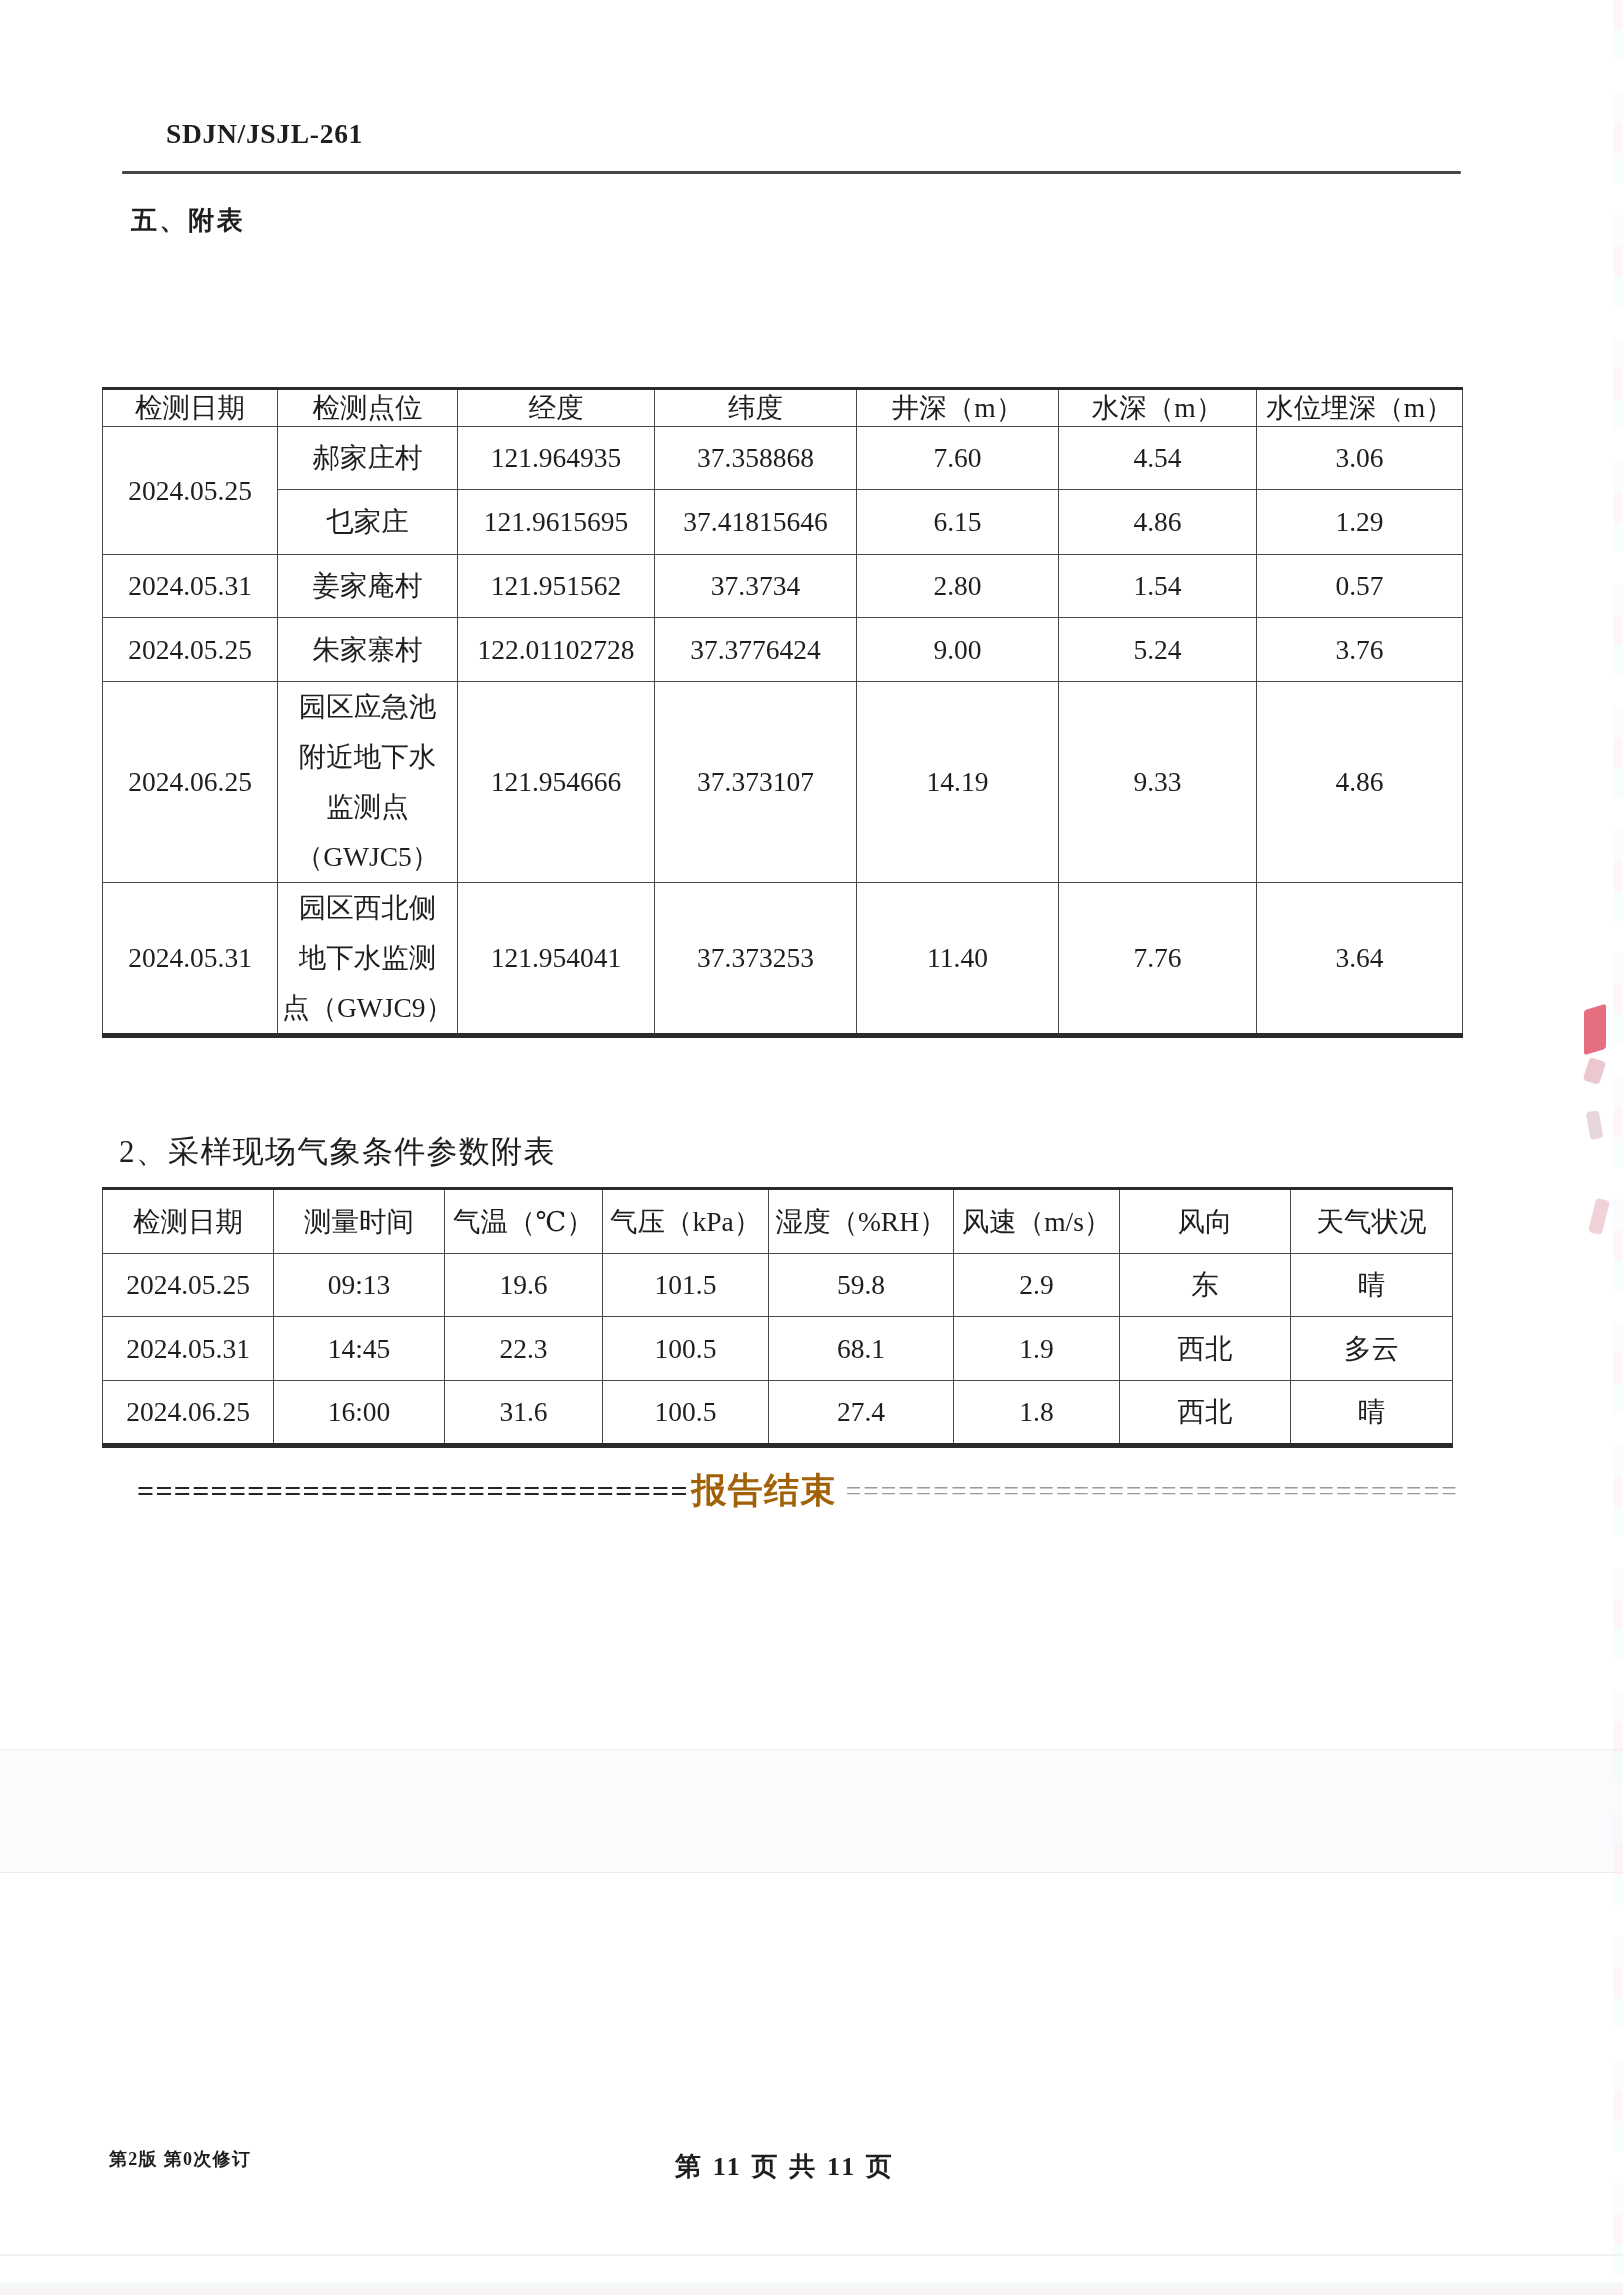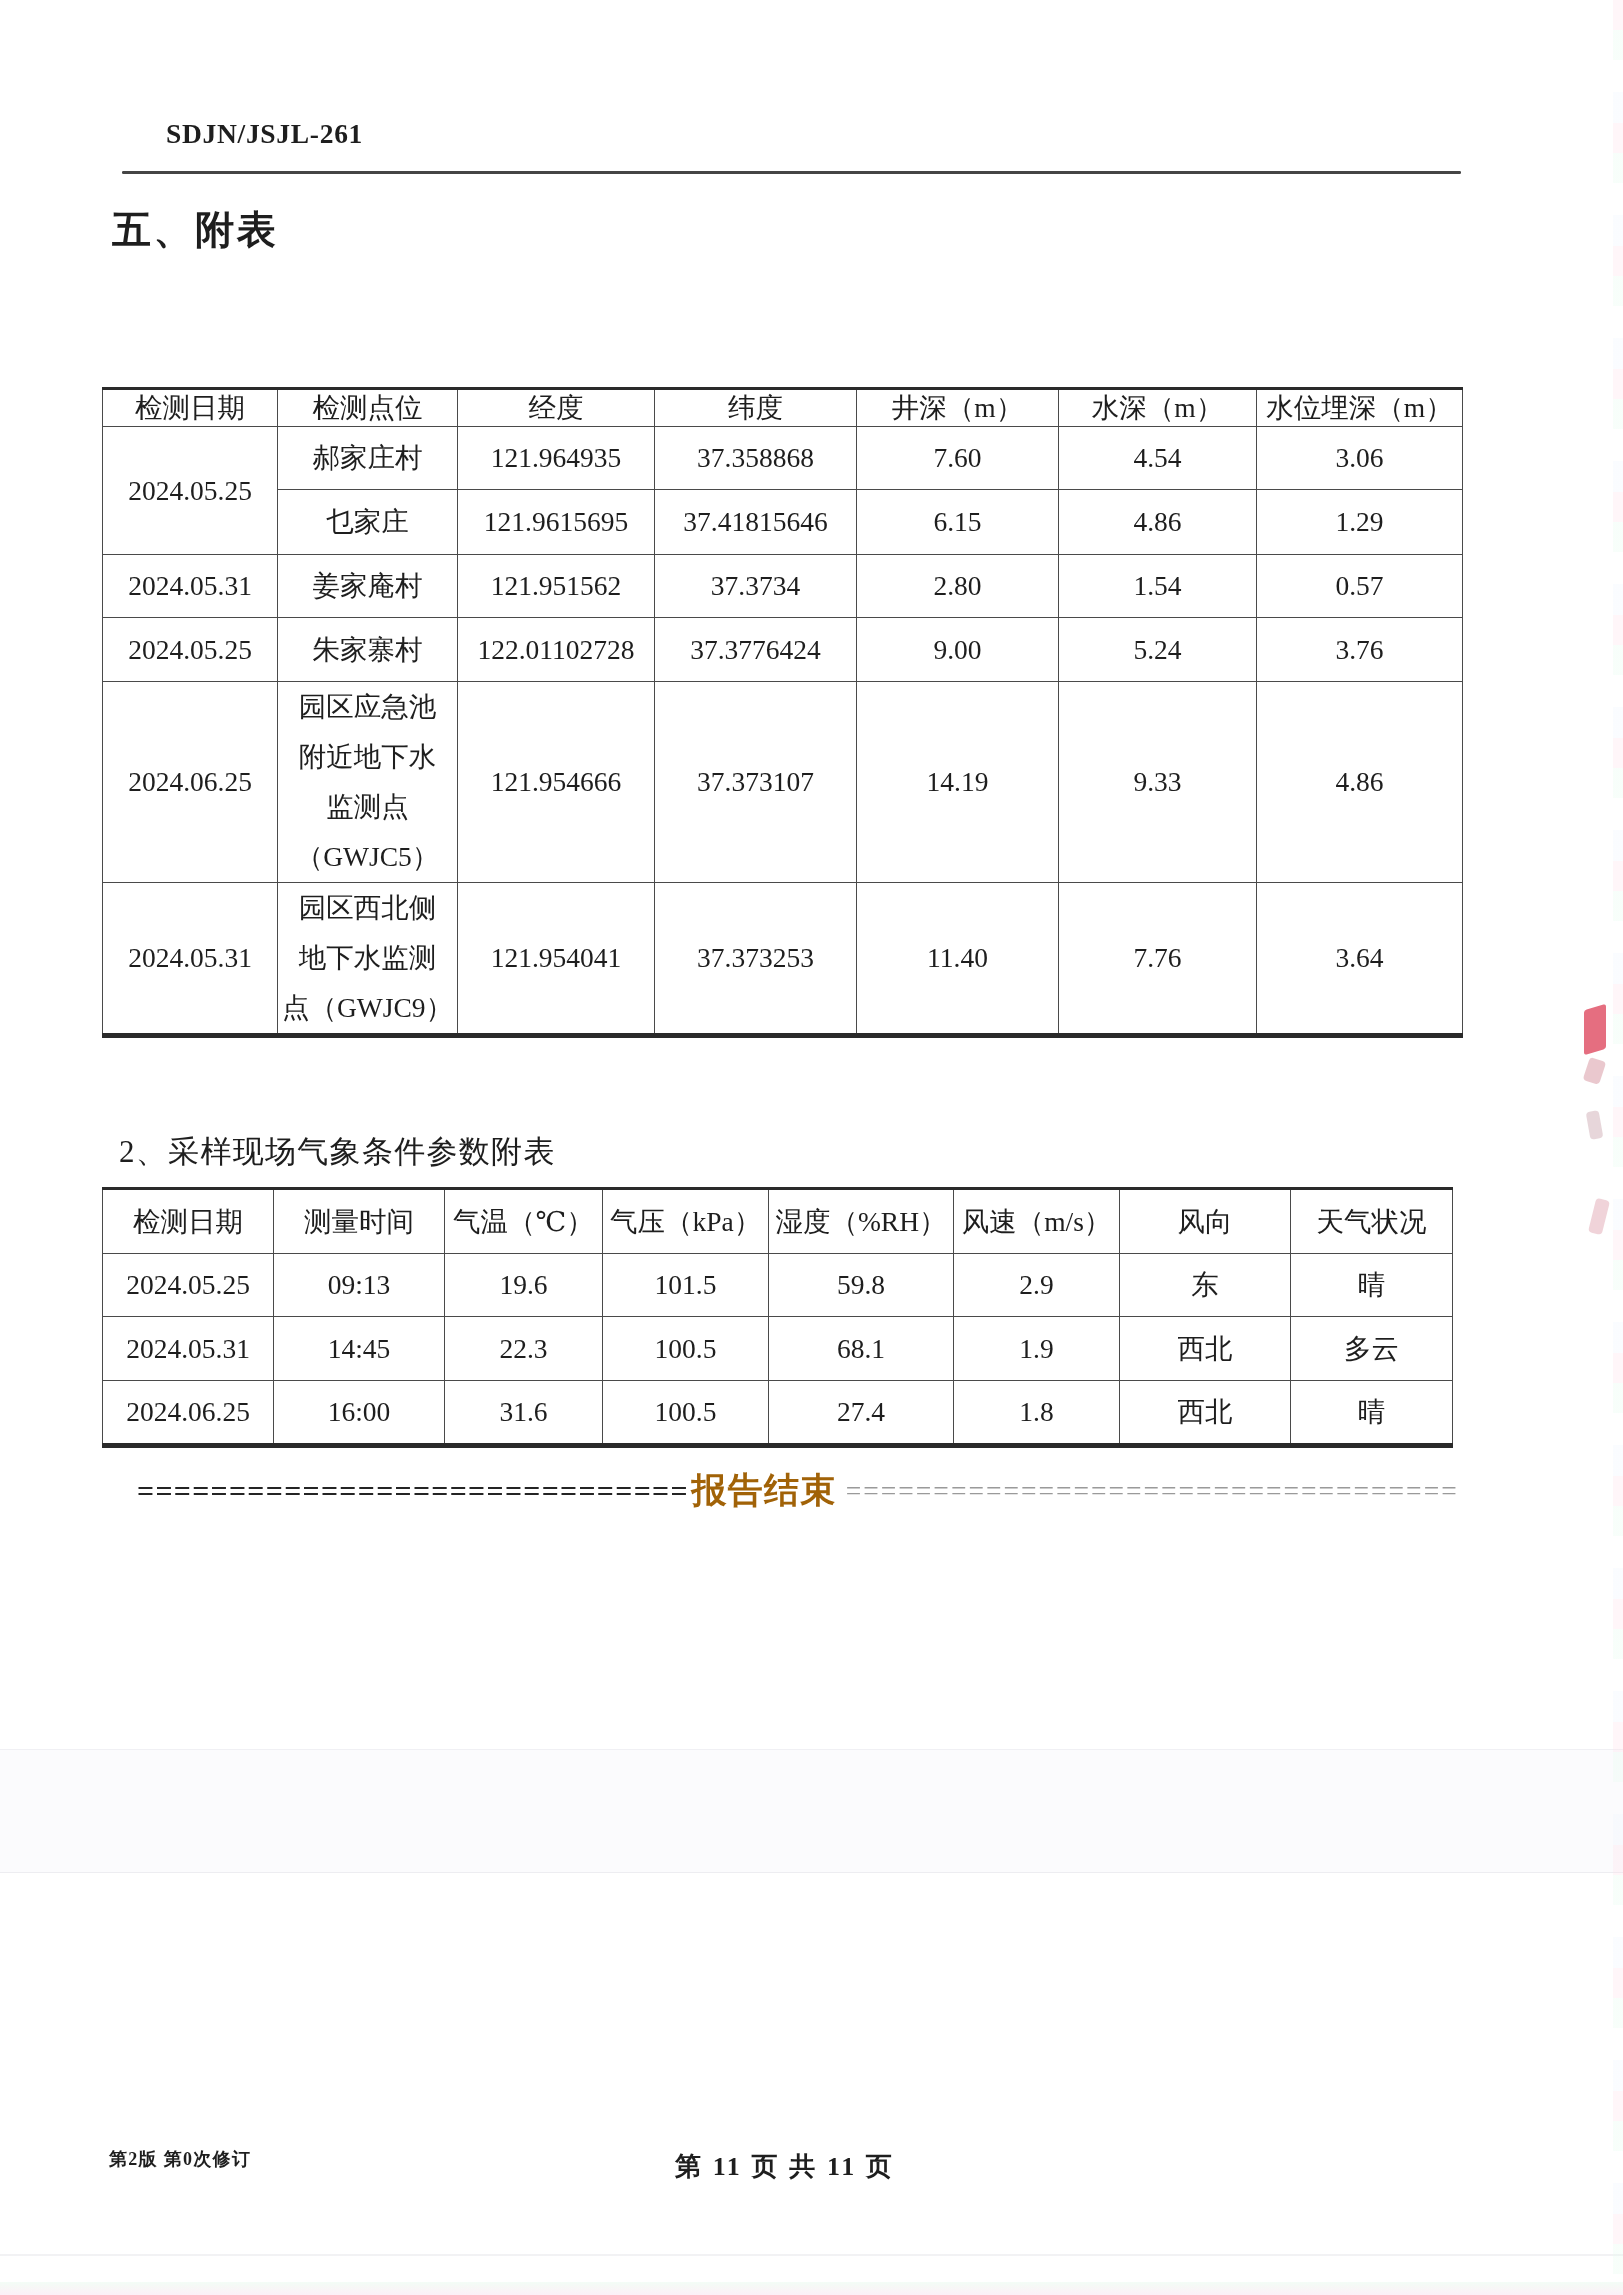--- a/index.html
+++ b/index.html
@@ -9,21 +9,21 @@
     background:#ffffff;
     overflow:hidden;
     font-family:"Liberation Serif","DejaVu Serif",serif;
     color:#1e1e1e;
   }
   
   .hdr-left{position:absolute;left:124px;top:118px;font-size:27.5px;font-weight:600;letter-spacing:0.7px;margin-left:42px;}
   .hdr-right{position:absolute;right:165px;top:118px;font-size:27.5px;font-weight:600;}
   .hdr-rule{position:absolute;left:122px;top:171px;width:1339px;height:3.3px;background:#454545;border-radius:1.3px;}
   
-  .doc-title{position:absolute;left:112px;top:203px;font-size:39px;font-weight:bold;letter-spacing:2.6px;}
+  .doc-title{position:absolute;left:131px;top:203px;font-size:26px;font-weight:bold;letter-spacing:2.6px;}
   .sec1-title{position:absolute;left:149px;top:314px;font-size:31px;letter-spacing:1.3px;}
   .sec2-title{position:absolute;left:119px;top:1131px;font-size:31px;letter-spacing:1.3px;}
   
   table.rpt{
     position:absolute;
     border-collapse:collapse;
     table-layout:fixed;
     border-top:3.9px solid #2a2a2a;
     border-bottom:5.2px solid #2a2a2a;
     border-left:1.3px solid #4a4a4a;

